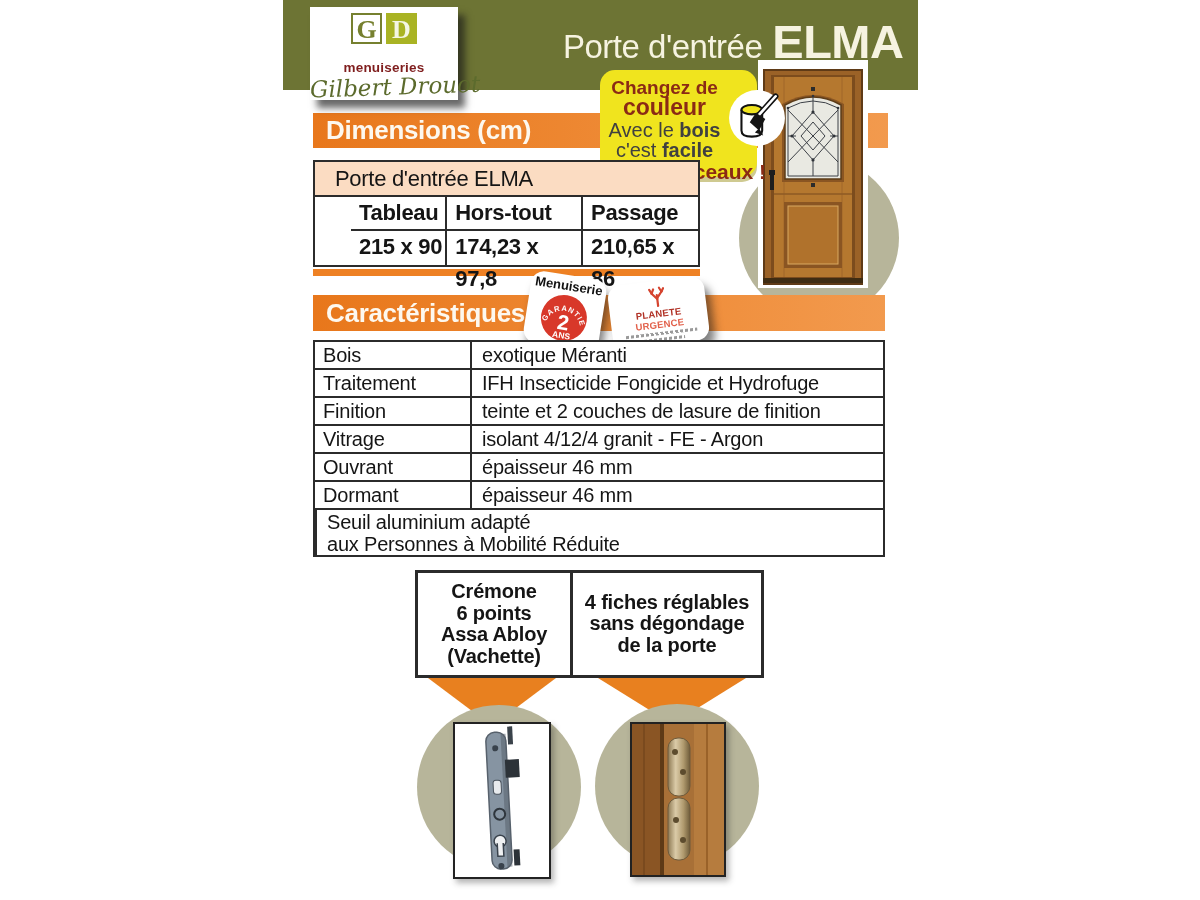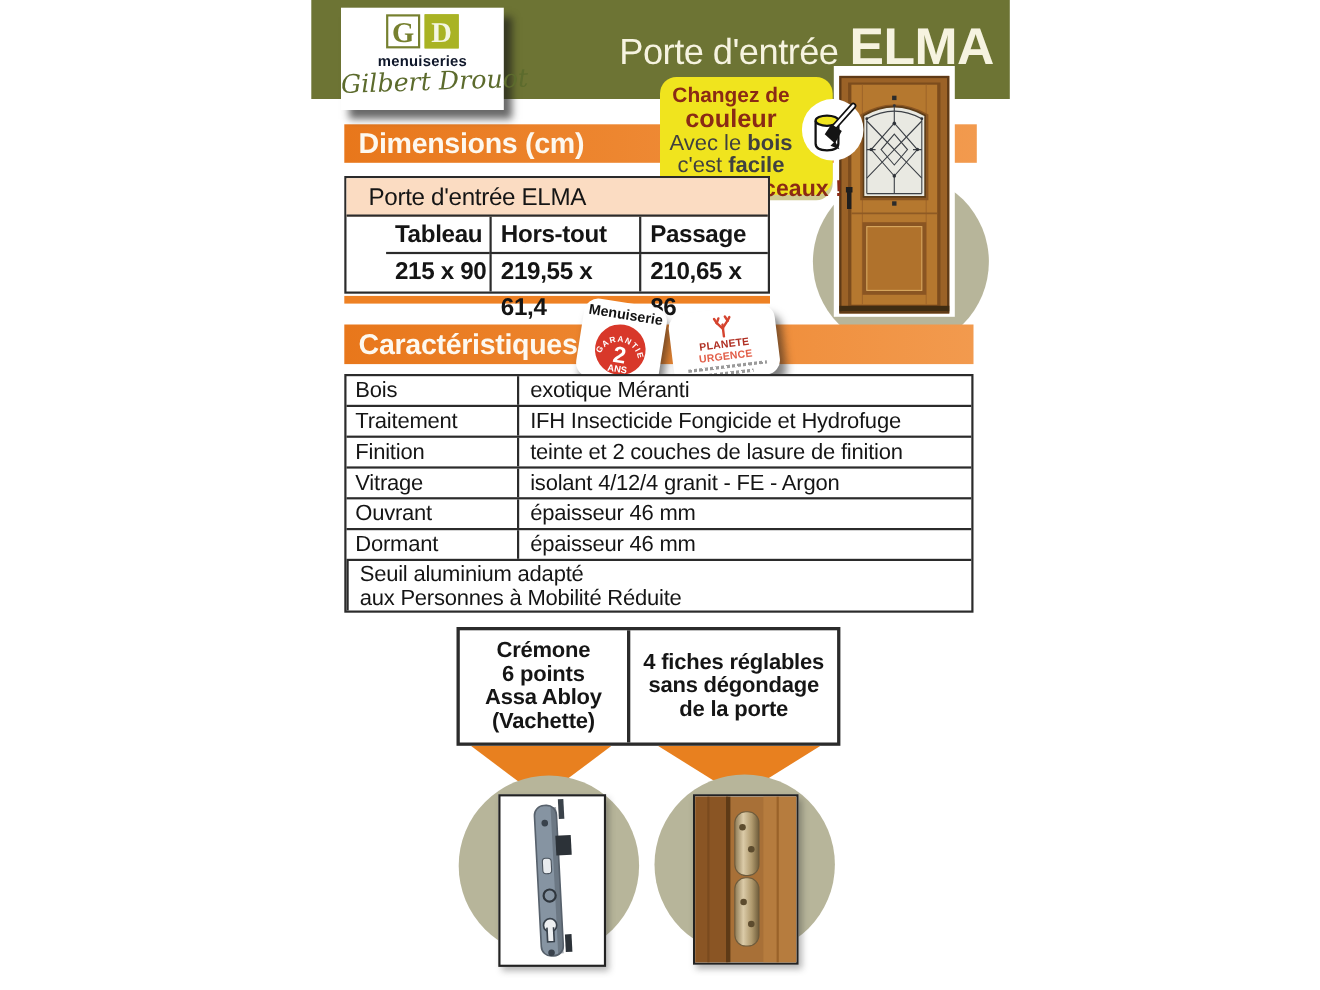--- a/index.html
+++ b/index.html
@@ -14,21 +14,21 @@
   .main-title .t-bold{font-size:47px;font-weight:700;letter-spacing:-0.5px;}
 
   
   .logo-card{left:310px;top:7px;width:148px;height:93px;background:#ffffff;
              box-shadow:7px 8px 7px rgba(25,25,25,.65);text-align:center;}
   .gd-row{display:flex;justify-content:center;gap:4px;margin-top:6px;}
   .gd-box{width:31px;height:31px;box-sizing:border-box;font-family:"Liberation Serif",serif;
           font-size:26px;font-weight:700;line-height:29px;}
   .gd-g{background:#ffffff;border:2px solid #76802f;color:#76802f;}
   .gd-d{background:#a9b324;border:2px solid #a9b324;color:#f4f6e3;}
-  .logo-sub{font-size:13.5px;font-weight:700;color:#0f172a;margin-top:4px;letter-spacing:0.2px;}
+  .logo-sub{font-size:13.5px;font-weight:700;color:#7f1d1d;margin-top:16px;letter-spacing:0.2px;}
   .logo-sig{font-family:"DejaVu Serif",serif;font-style:italic;font-size:23px;color:#5c6b2d;
             margin-top:-1px;transform:rotate(-2deg);white-space:nowrap;}
 
   
   .sec-bar{background:linear-gradient(to right,#e8771b,#ef8c38 60%,#f29a4e);color:#fdf8ef;
            font-weight:700;font-size:26px;letter-spacing:-0.3px;padding-left:13px;box-sizing:border-box;}
   .dims-bar{left:313px;top:113px;width:575px;height:35px;line-height:35px;}
   .thin-strip{left:313px;top:269px;width:387px;height:7px;background:#ee8124;}
   .chars-bar{left:313px;top:295px;width:572px;height:36px;line-height:36px;}
 
@@ -205,21 +205,21 @@
 
   <div class="abs dims-table">
     <div class="dt-title">Porte d'entrée ELMA</div>
     <div class="dt-row dt-head">
       <div class="dt-cell dt-c1">Tableau</div>
       <div class="dt-cell dt-c2">Hors-tout</div>
       <div class="dt-cell dt-c3">Passage</div>
     </div>
     <div class="dt-row">
       <div class="dt-cell dt-c1">215 x 90</div>
-      <div class="dt-cell dt-c2">219,55 x 61,4</div>
+      <div class="dt-cell dt-c2">174,23 x 97,8</div>
       <div class="dt-cell dt-c3">210,65 x 86</div>
     </div>
   </div>
 
   <div class="abs stamp menu-stamp">
     <div class="m-title">Menuiserie</div>
     <svg width="48" height="48" viewBox="0 0 48 48" style="margin:1px auto 0;">
       <circle cx="24" cy="24" r="23" fill="#d8382a"></circle>
       <defs>
           <path id="arcg" d="M7,29 A18,18 0 0 1 41,29"></path>

